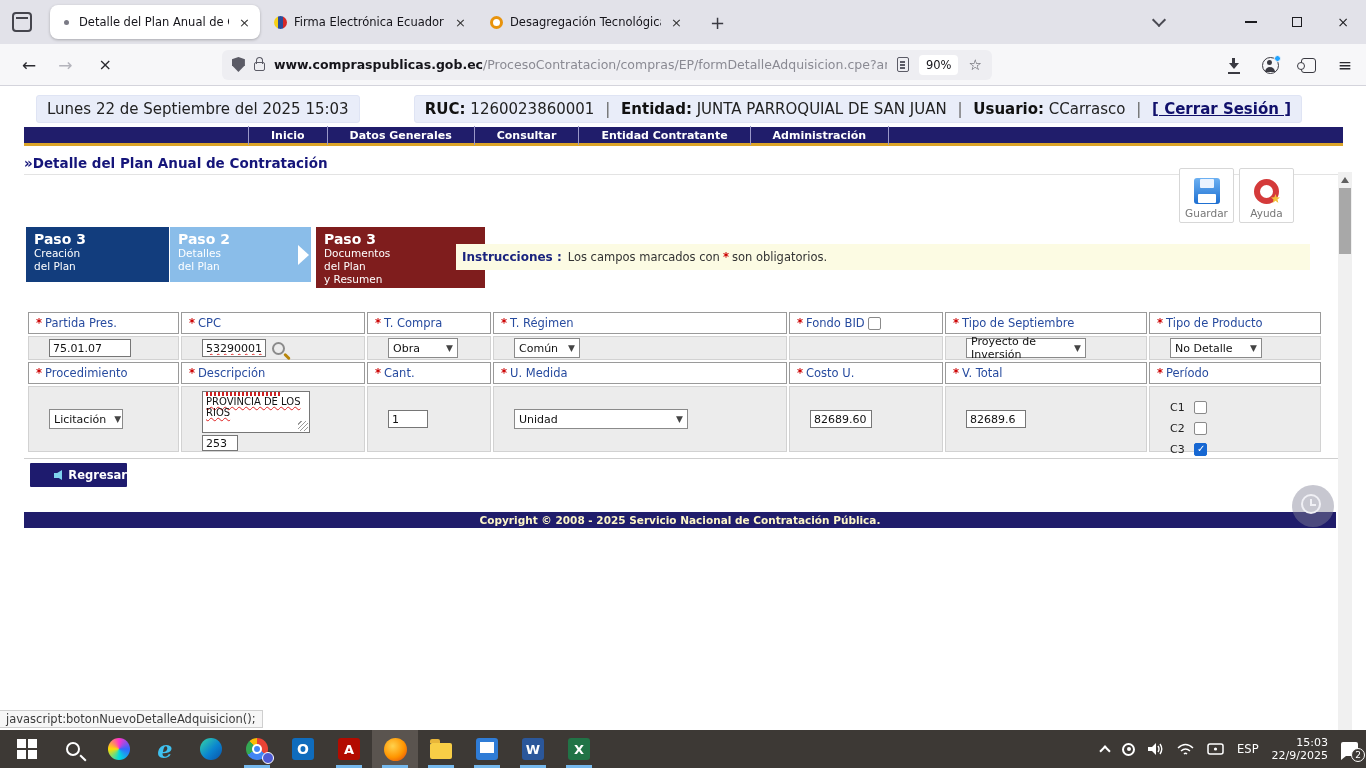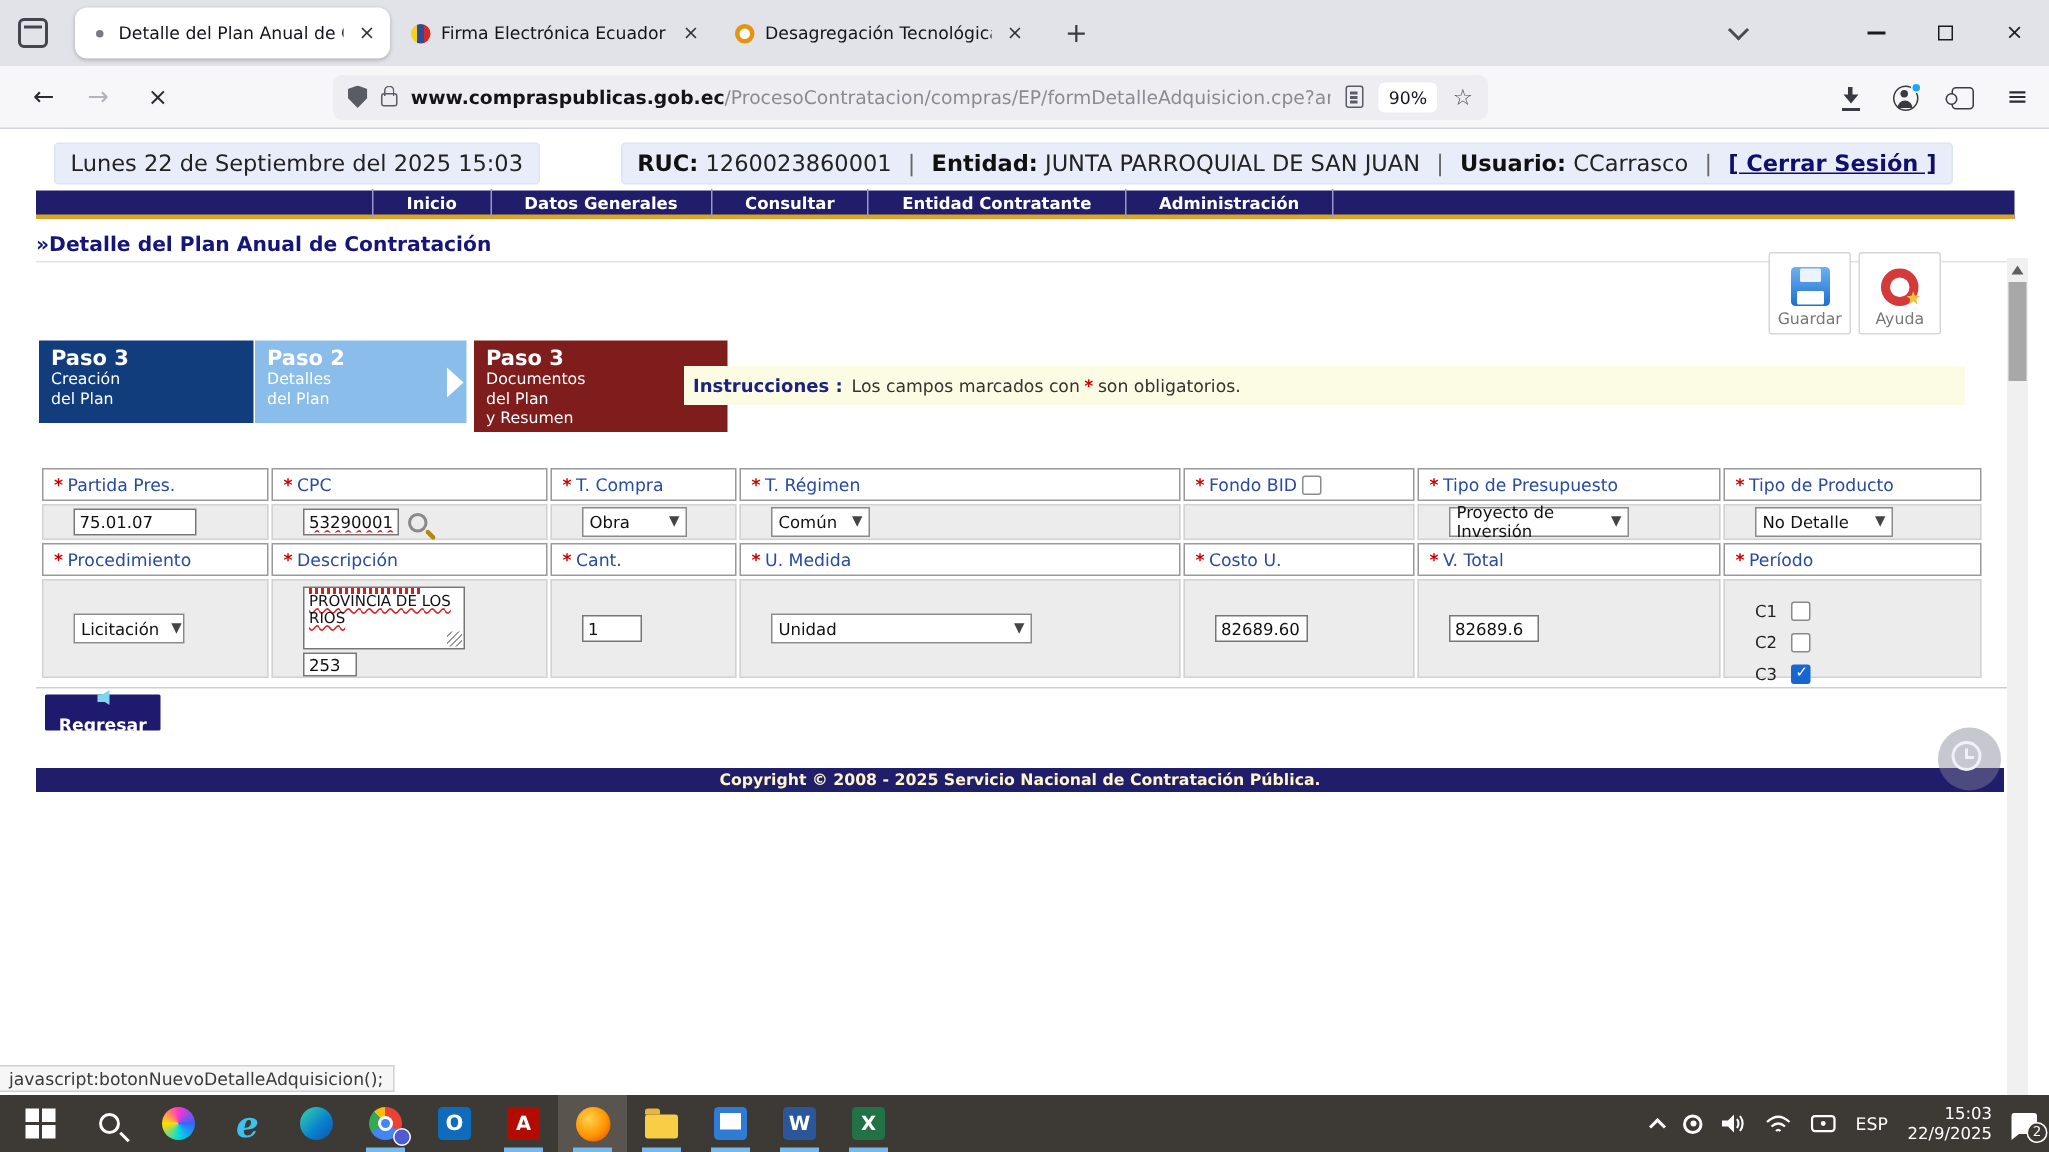--- a/index.html
+++ b/index.html
@@ -113,21 +113,21 @@
   .descbox .grip { position:absolute; right:1px; bottom:1px; width:10px; height:10px;
     background:repeating-linear-gradient(135deg,transparent 0 2px,#999 2px 3px); }
   .chk { width:13px; height:13px; border:1px solid #8a8a8a; background:#fff; display:inline-block; border-radius:2px; }
   .chk.checked { background:#1667d2; border-color:#1667d2; position:relative; }
   .chk.checked::after { content:"✓"; color:#fff; font-size:10px; position:absolute; left:2px; top:-1px; }
   .periodo-row { display:flex; align-items:center; gap:8px; height:20px; }
   .periodo-col { display:flex; flex-direction:column; gap:1px; padding-top:2px; }
   .plabel { font-size:11px; color:#222; width:16px; }
 
   .bottom-rule { position:absolute; left:24px; top:372px; width:1319px; border-top:1px solid #cfcfcf; }
-  .btn-regresar { position:absolute; left:30px; top:377px; width:77px; height:24px; background:#1e1b6e; color:#fff; font-size:11.5px; font-weight:bold; display:flex; align-items:center; justify-content:center; gap:6px; border-radius:1px;flex-direction:column; }
+  .btn-regresar { position:absolute; left:30px; top:377px; width:97px; height:24px; background:#1e1b6e; color:#fff; font-size:11.5px; font-weight:bold; display:flex; align-items:center; justify-content:flex-end; gap:6px; border-radius:1px; }
   .back-arrow { width:0; height:0; border-top:5px solid transparent; border-bottom:5px solid transparent; border-right:8px solid #7fd4ee; position:relative; }
   .back-arrow::after { content:""; position:absolute; left:0; top:-2.5px; width:5px; height:5px; background:#7fd4ee; }
 
   .footer-bar { position:absolute; left:24px; top:426px; width:1312px; height:16px; background:#201d6b; display:flex; align-items:center; justify-content:center; }
   .footer-bar span { color:#fdf6c8; font-size:10.5px; font-weight:bold; }
 
   .float-widget { position:absolute; right:18px; top:399px; width:42px; height:42px; border-radius:50%; background:rgba(130,130,150,.45); }
   .float-widget .face { position:absolute; left:9px; top:9px; width:20px; height:20px; border:2px solid #f0f0f5; border-radius:50%; }
   .float-widget .face::before { content:""; position:absolute; left:7px; top:3px; width:2px; height:7px; background:#f0f0f5; }
   .float-widget .face::after { content:""; position:absolute; left:7px; top:8px; width:6px; height:2px; background:#f0f0f5; }
@@ -309,21 +309,21 @@
           <span class="req">*</span>
           <span>T. Compra</span>
         </div>
       <div class="hcell">
           <span class="req">*</span>
           <span>T. Régimen</span>
         </div>
       <div class="hcell"><span class="req">*</span><span>Fondo BID</span>&nbsp;<span class="chk"></span></div>
       <div class="hcell">
           <span class="req">*</span>
-          <span>Tipo de Presupuesto</span>
+          <span>Tipo de Septiembre</span>
         </div>
       <div class="hcell">
           <span class="req">*</span>
           <span>Tipo de Producto</span>
         </div>
 
       <div class="vcell">
           <input class="tbox" style="width: 82px;" value="75.01.07">
         </div>
       <div class="vcell">

